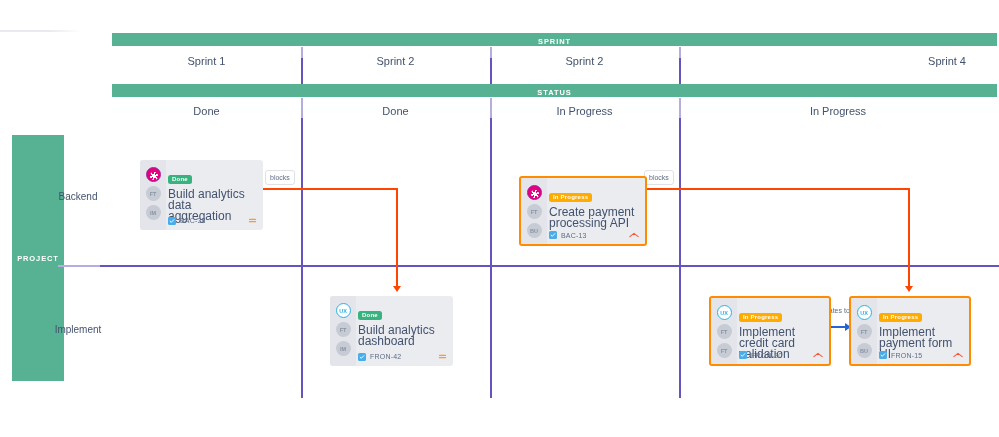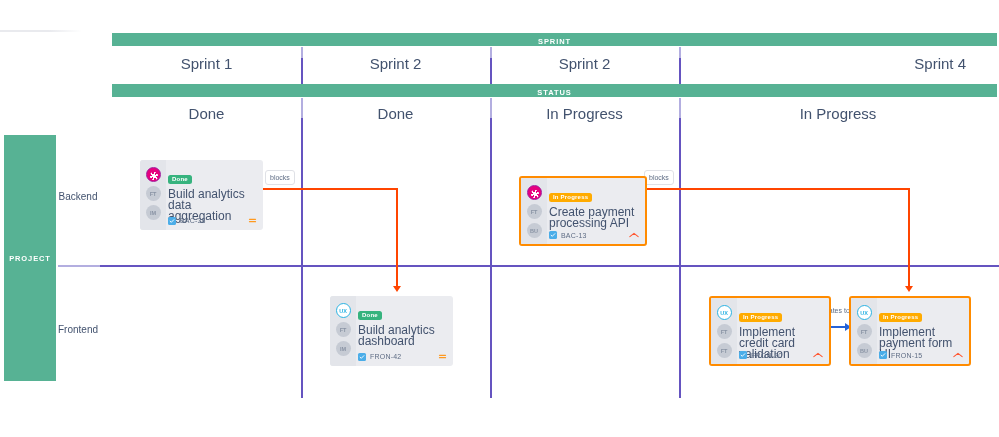--- a/index.html
+++ b/index.html
@@ -18,26 +18,26 @@
   .top-rule{position:absolute;left:0;top:30px;width:82px;height:2px;
     background:linear-gradient(90deg,#e9eaee 0%,#e9eaee 60%,rgba(233,234,238,0) 100%);}
 
   
   .band{position:absolute;background:#57b294;display:flex;align-items:flex-end;justify-content:center;}
   .band-label{color:#ffffff;font-size:7.5px;font-weight:bold;letter-spacing:.9px;}
   #sprint-band{left:112px;top:33px;width:885px;height:13px;}
   #status-band{left:112px;top:84px;width:885px;height:13px;}
 
   
-  #project-band{position:absolute;left:4px;top:135px;width:52px;height:246px;background:#57b294;
+  #project-band{position:absolute;left:12px;top:135px;width:52px;height:246px;background:#57b294;
     display:flex;align-items:center;justify-content:center;}
   #project-band .band-label{transform:none;}
 
   
-  .col-head{position:absolute;text-align:center;font-size:15px;color:#42526e;}
+  .col-head{position:absolute;text-align:center;font-size:11px;color:#42526e;}
   .sprint-name{top:55px;}
   .status-name{top:105px;}
 
   
   .vsep{position:absolute;width:1.5px;background:#6554c0;}
   .vsep.light{background:#b3aee0;}
 
   
   .hsep{position:absolute;height:1.5px;background:#6554c0;}
   .hsep.light{background:#b3aee0;}
@@ -173,21 +173,21 @@
   <div class="vsep" style="left:490px;top:118px;height:280px;"></div>
   <div class="vsep" style="left:679px;top:118px;height:280px;"></div>
 
   <div class="hsep light" style="left:58px;top:265px;width:941px;"></div>
   <div class="hsep" style="left:100px;top:265px;width:899px;"></div>
 
   <div class="row-label" style="left:43px;top:191px;">
     <span>Backend</span>
   </div>
   <div class="row-label" style="left:43px;top:324px;">
-    <span>Frontend</span>
+    <span>Implement</span>
   </div>
 
   <div class="conn" style="left:262px;top:188px;width:136px;height:2px;"></div>
   <div class="conn" style="left:396px;top:188px;width:2px;height:100px;"></div>
   <div class="arrow down" style="left:393px;top:286px;"></div>
   <div class="conn-label" style="left:265px;top:170px;">blocks</div>
 
   <div class="conn" style="left:640px;top:188px;width:270px;height:2px;"></div>
   <div class="conn" style="left:908px;top:188px;width:2px;height:100px;"></div>
   <div class="arrow down" style="left:905px;top:286px;"></div>

